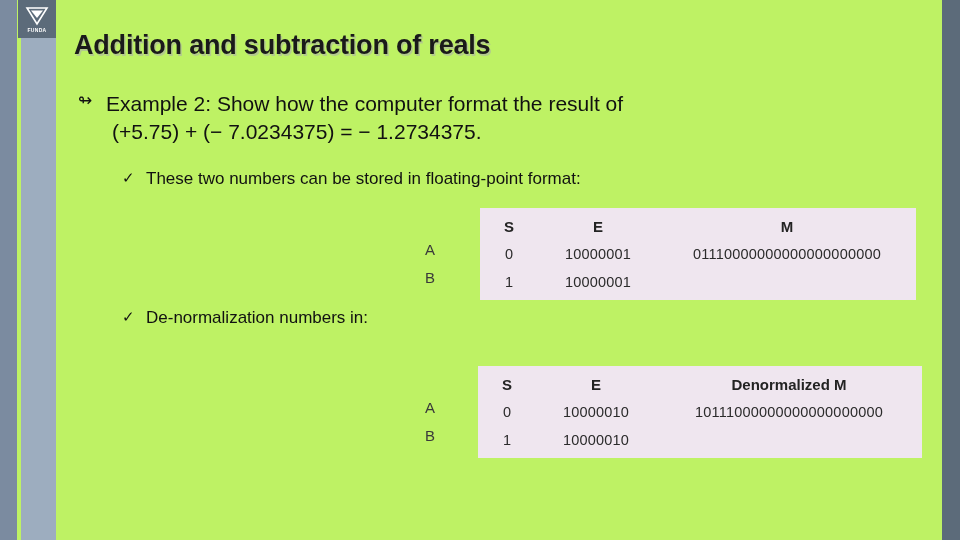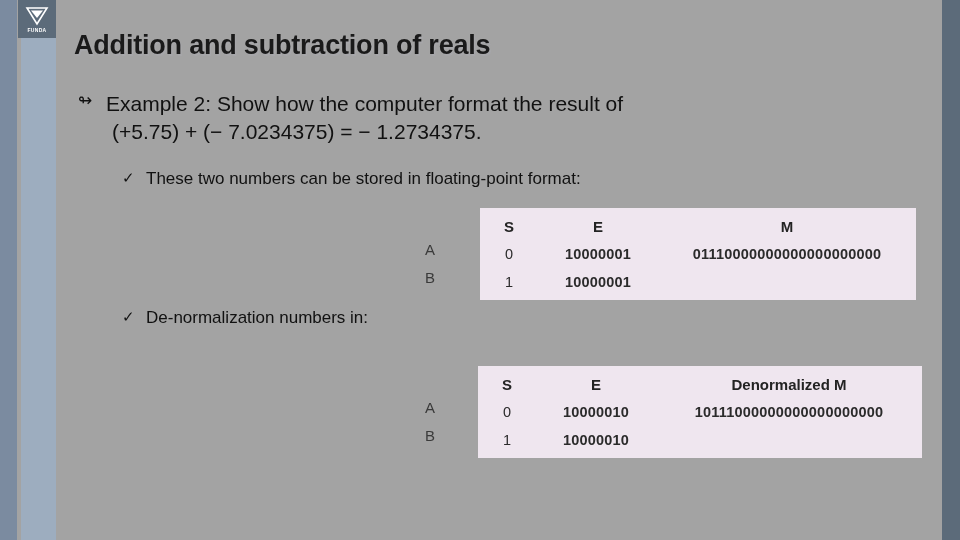--- a/index.html
+++ b/index.html
@@ -14,21 +14,21 @@
     font-family: "Liberation Sans", sans-serif;
     position: relative;
   }
 
   
   #slide {
     position: absolute;
     left: 0; top: 0;
     width: 960px;
     height: 540px;
-    background: #a3a3a3;
+    background: #bef264;
   }
 
   .stripe-dark {
     position: absolute;
     left: 0; top: 0;
     width: 17px;
     height: 540px;
     background: #7b8ba0;
   }
   .stripe-light {
@@ -182,21 +182,20 @@
   
   #table1 { left: 400px; top: 208px; width: 520px; }
   #table1 .table-grid { margin-left: 80px; width: 436px; padding-top: 4px; padding-bottom: 4px; }
 
   
   #table2 { left: 400px; top: 366px; width: 525px; }
   #table2 .table-grid { margin-left: 78px; width: 444px; padding-top: 4px; padding-bottom: 4px; }
 
   .mono-bits {
     letter-spacing: 0.2px;
-    font-weight: bold;
   }
 </style>
 </head>
 <body>
 
 <div id="slide">
 
   <div class="stripe-dark"></div>
   <div class="stripe-light"></div>
   <div class="stripe-right"></div>

